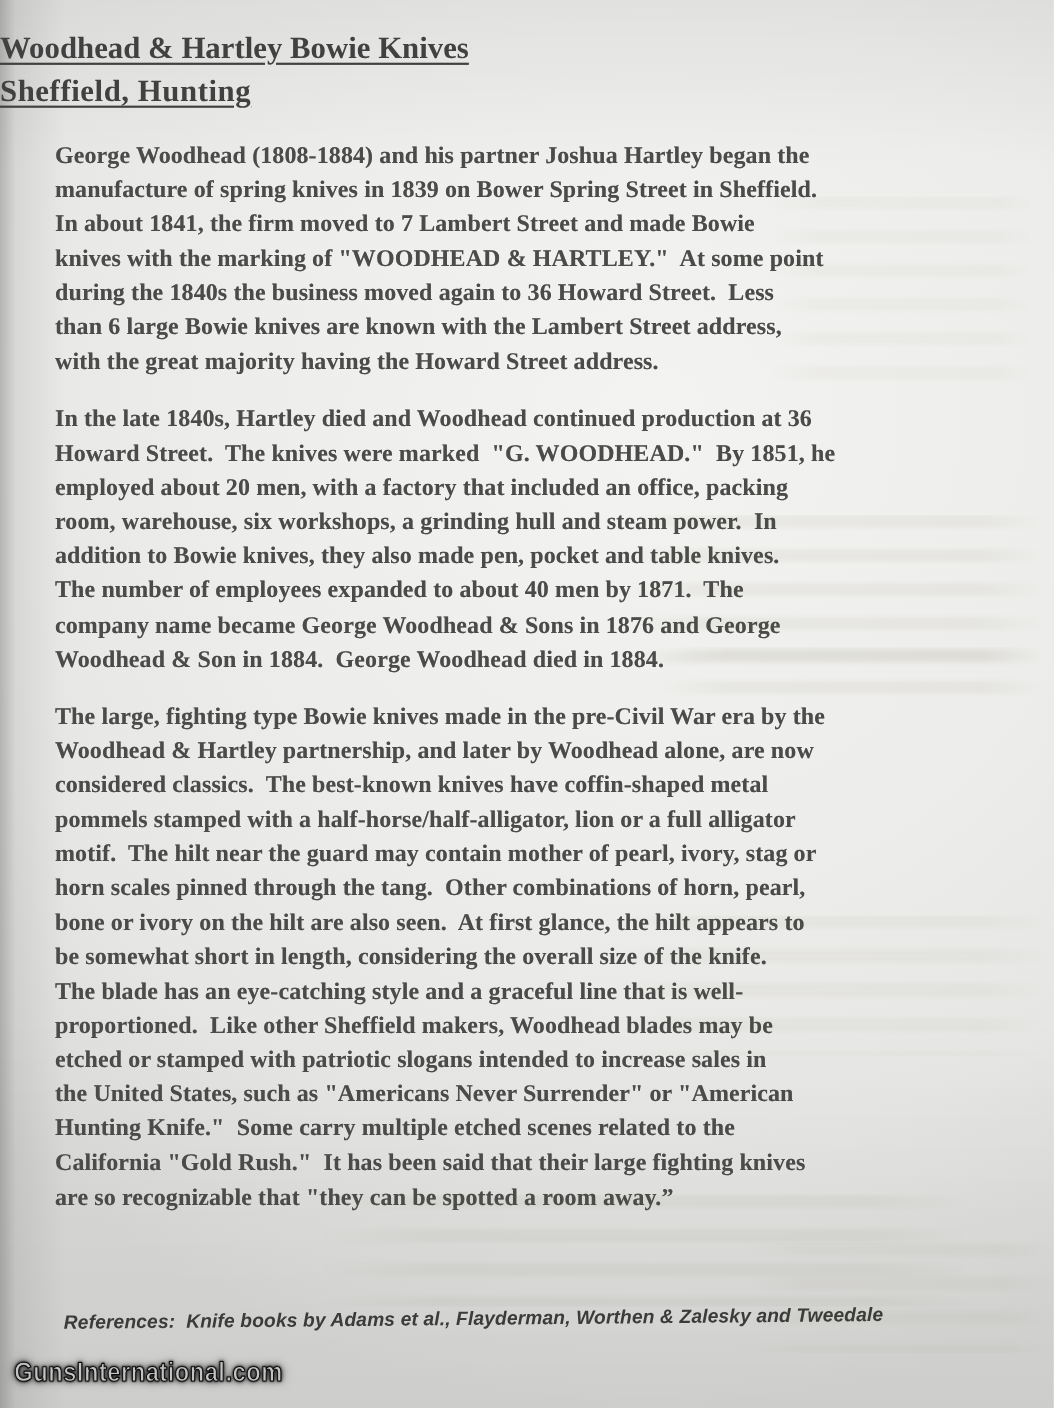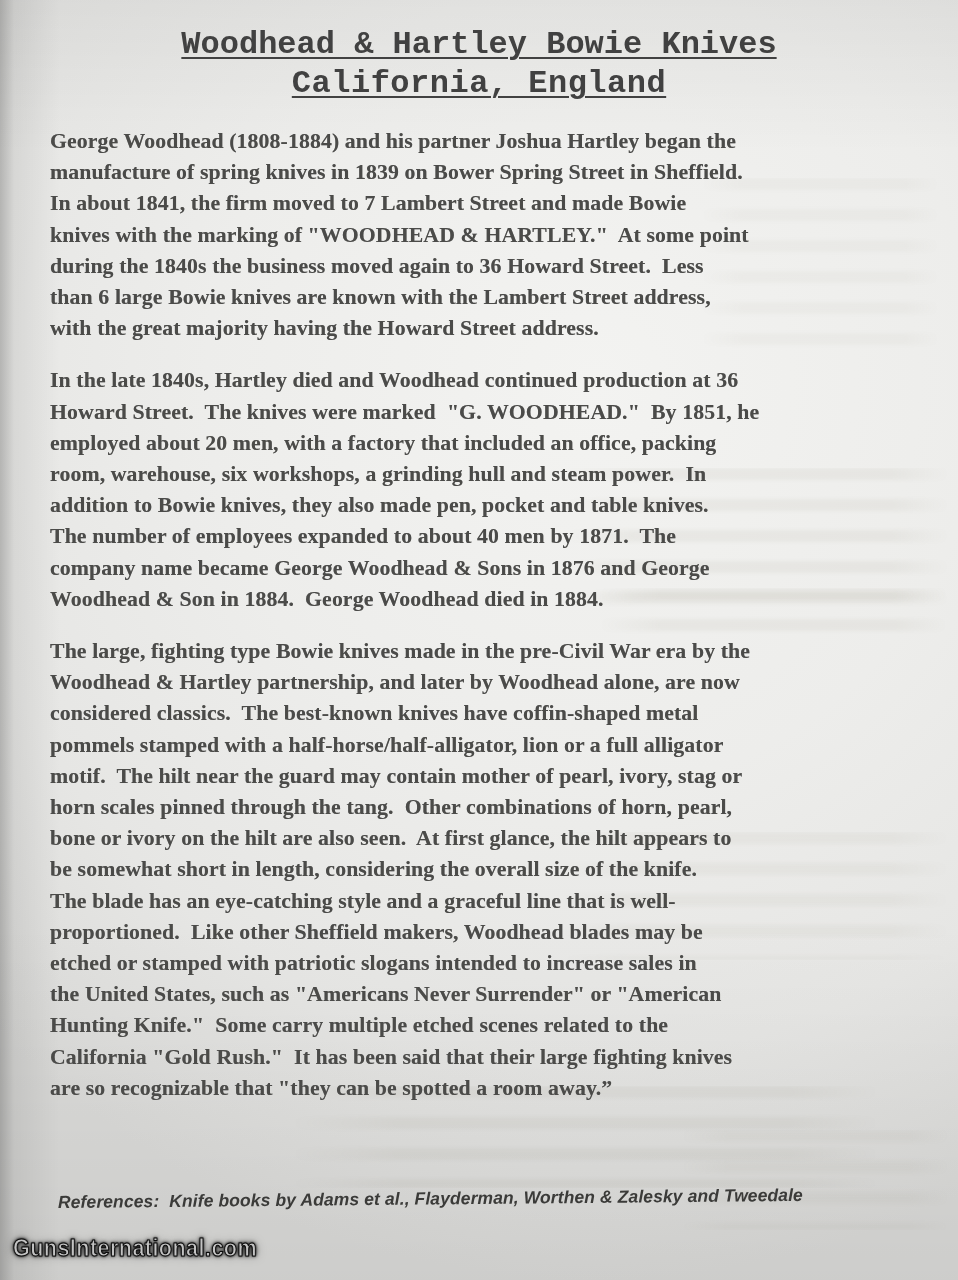--- a/index.html
+++ b/index.html
@@ -30,23 +30,23 @@
   }
   .bleed-1{left:700px;top:178px;width:240px;height:175px;opacity:0.08;}
   .bleed-2{left:565px;top:468px;width:385px;height:155px;}
   .bleed-3{left:598px;top:588px;width:350px;height:58px;}
   .bleed-4{left:560px;top:832px;width:390px;height:128px;opacity:0.10;}
   .bleed-5{left:290px;top:1086px;width:590px;height:102px;}
   .bleed-6{left:680px;top:1130px;width:270px;height:100px;opacity:0.09;}
 
   .title-block{
     position:absolute;left:0;top:26px;width:100%;
-    text-align:center;color:#414141;
-    font-family:Liberation Mono, monospace;
-    font-weight:bold;font-size:32px;line-height:38px;
+    color:#414141;
+    font-family:Liberation Serif, serif;
+    font-weight:bold;font-size:28px;line-height:38px;
   }
   .title-block .tline{
     display:inline-block;
     text-decoration:underline;
     text-decoration-thickness:2px;
     text-underline-offset:4px;
   }
   .title-block .t2{display:block;margin-top:1px;}
   .title-block .t2 .tline{letter-spacing:0.5px;}
 
@@ -82,21 +82,21 @@
 
   <div class="bleed bleed-1"></div>
   <div class="bleed bleed-2"></div>
   <div class="bleed bleed-3"></div>
   <div class="bleed bleed-4"></div>
   <div class="bleed bleed-5"></div>
   <div class="bleed bleed-6"></div>
 
   <div class="title-block">
     <span class="t1"><span class="tline">Woodhead &amp; Hartley Bowie Knives</span></span>
-    <span class="t2"><span class="tline">California, England</span></span>
+    <span class="t2"><span class="tline">Sheffield, Hunting</span></span>
   </div>
 
   <div class="body-text">
     <p>George Woodhead (1808-1884) and his partner Joshua Hartley began the
 manufacture of spring knives in 1839 on Bower Spring Street in Sheffield.
 In about 1841, the firm moved to 7 Lambert Street and made Bowie
 knives with the marking of "WOODHEAD &amp; HARTLEY."  At some point
 during the 1840s the business moved again to 36 Howard Street.  Less
 than 6 large Bowie knives are known with the Lambert Street address,
 with the great majority having the Howard Street address.</p>

